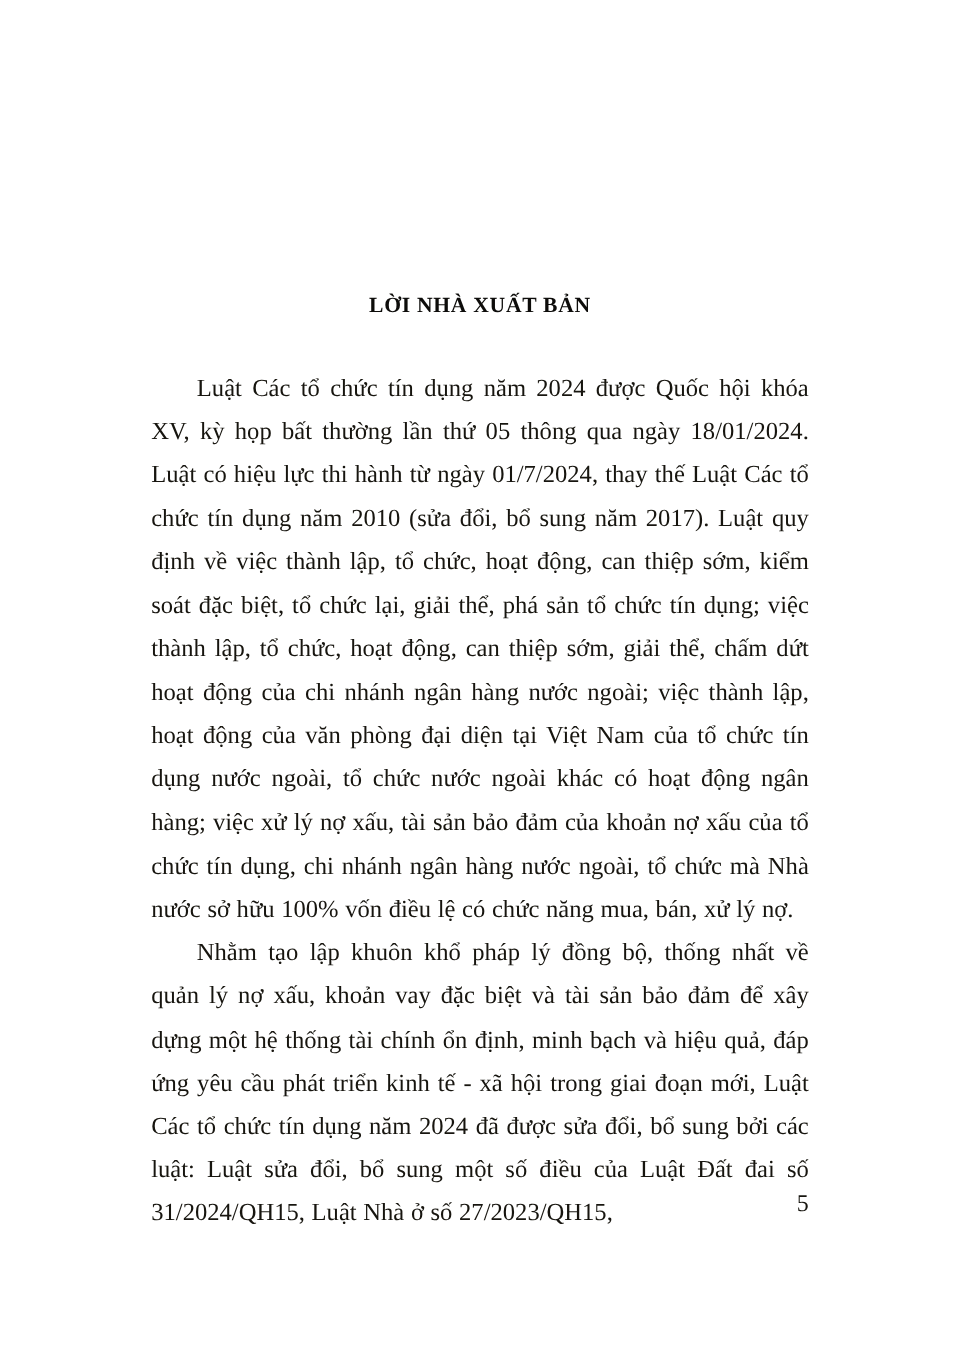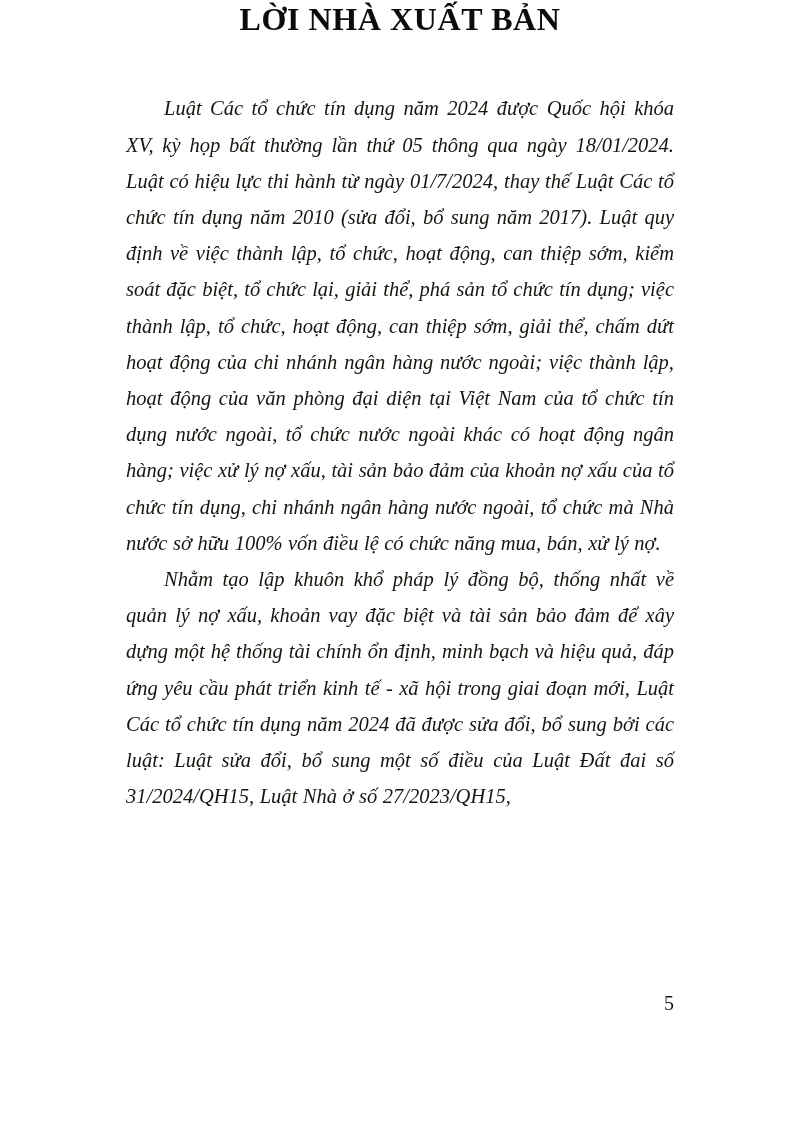--- a/index.html
+++ b/index.html
@@ -16,30 +16,30 @@
   }
   .page {
     position: relative;
     width: 800px;
     height: 1131px;
     box-sizing: border-box;
     padding: 0 126px;
   }
   .page-title {
     margin: 0;
+    padding-top: 244px;
     text-align: center;
-    font-size: 32px;
+    font-size: 18px;
     font-weight: bold;
     letter-spacing: 0.6px;
     line-height: 1.2;
     color: #0d0c0a;
   }
   .body-text {
-    margin-top: 52px;
-    font-style: italic;
+    margin-top: 40px;
   }
   .body-text p {
     margin: 0;
     text-align: justify;
     text-justify: inter-word;
     font-size: 20.5px;
     line-height: 36.2px;
     text-indent: 38px;
     color: #17150f;
     word-spacing: 0.4px;

